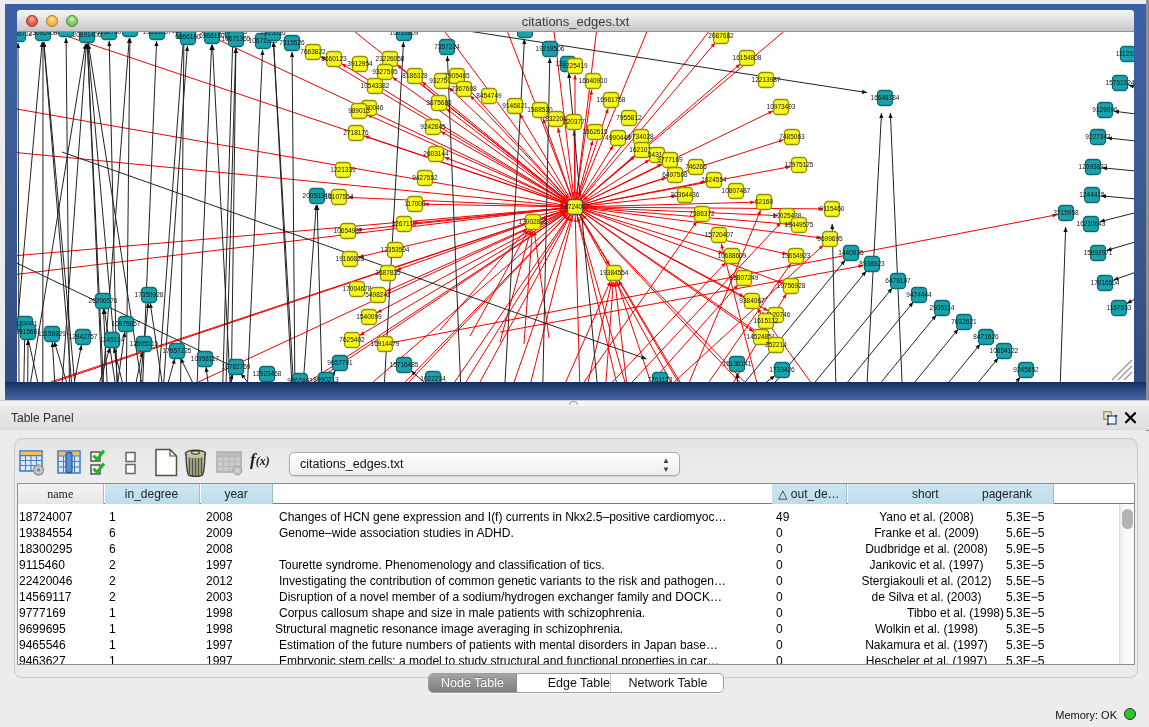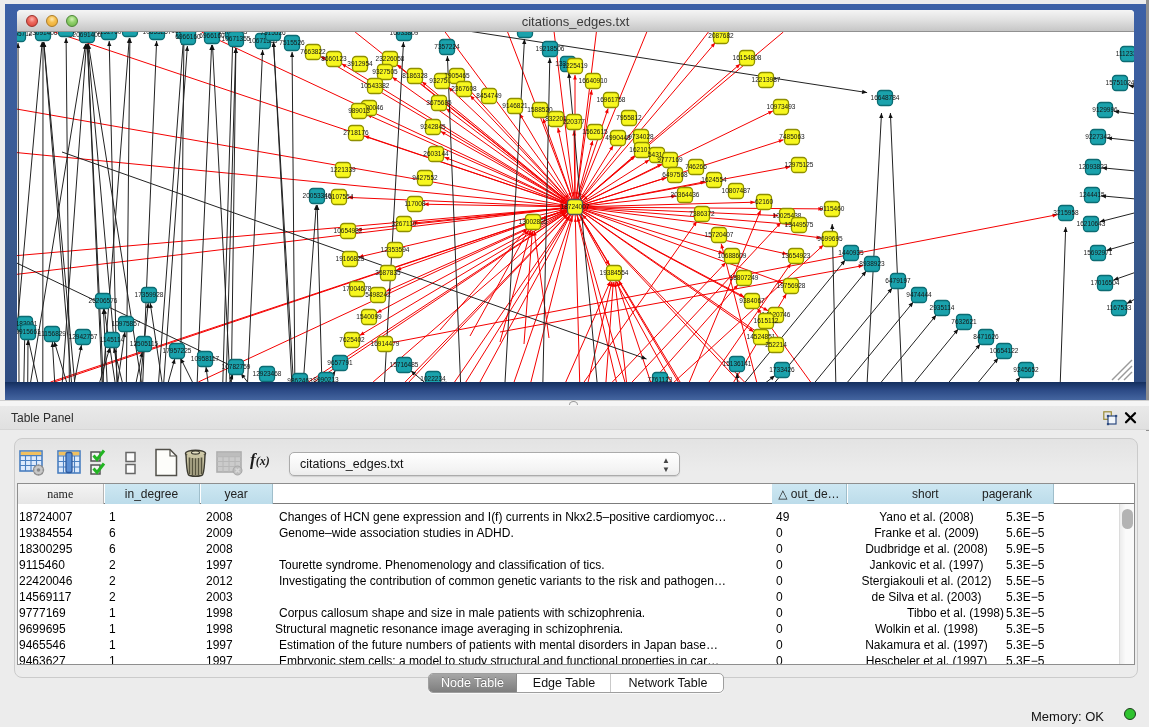--- a/index.html
+++ b/index.html
@@ -67,25 +67,25 @@
 
 
 #tabs { position:absolute; left:428px; top:673px; width:296px; height:20px;
   border:1px solid #9e9e9e; border-radius:5px; background:#fff;
   box-shadow:0 1px 0 rgba(255,255,255,.7);}
 .tab { position:absolute; top:0; height:18px; line-height:18px; font-size:12.5px;
   text-align:center; color:#111; }
 #tab1 { left:0; width:88px; background:linear-gradient(180deg,#a5a5a5,#7e7e7e);
   color:#fff; border-radius:4px 0 0 4px; border-right:1px solid #8a8a8a;
   text-shadow:0 -1px 0 rgba(0,0,0,.25);}
-#tab2 { left:89px; width:93px; border-right:1px solid #c9c9c9;}
+#tab2 { left:89px; width:93px; border-right:1px solid #c9c9c9;text-align:right;}
 #tab3 { left:183px; width:112px; }
 
 
-#mem { position:absolute; right:45px; top:709px; font-size:13px; color:#111; }
+#mem { position:absolute; right:32px; top:709px; font-size:11px; color:#111; }
 #memdot { position:absolute; right:13px; top:708px; width:12px; height:12px;
   border-radius:50%; background:#2fc32f; border:1.5px solid #1d3b1d; }
 </style>
 </head>
 <body>
 <div id="frame"></div>
 <div id="framebot"></div>
 <div id="win">
   <div id="titlebar">
     <div class="tl" id="tl-r"></div>
@@ -900,20 +900,21 @@
 <div class="tc" style="left:188px;width:66px">2012</div>
 <div class="tc" style="left:261px;width:492px">Investigating the contribution of common genetic variants to the risk and pathogen…</div>
 <div class="tc" style="left:758px;width:71px">0</div>
 <div class="tc" style="left:831px;width:155px;text-align:center">Stergiakouli et al. (2012)</div>
 <div class="tc" style="left:988px;width:86px">5.5E−5</div>
 </div>
 <div class="trow" style="top:105px">
 <div class="tc" style="left:1px;width:84px">14569117</div>
 <div class="tc" style="left:91px;width:90px">2</div>
 <div class="tc" style="left:188px;width:66px">2003</div>
+<div class="tc" style="left:261px;width:492px">Disruption of a novel member of a sodium/hydrogen exchanger family and DOCK…</div>
 <div class="tc" style="left:758px;width:71px">0</div>
 <div class="tc" style="left:831px;width:155px;text-align:center">de Silva et al. (2003)</div>
 <div class="tc" style="left:988px;width:86px">5.3E−5</div>
 </div>
 <div class="trow" style="top:121px">
 <div class="tc" style="left:1px;width:84px">9777169</div>
 <div class="tc" style="left:91px;width:90px">1</div>
 <div class="tc" style="left:188px;width:66px">1998</div>
 <div class="tc" style="left:261px;width:492px">Corpus callosum shape and size in male patients with schizophrenia.</div>
 <div class="tc" style="left:758px;width:71px">0</div>

